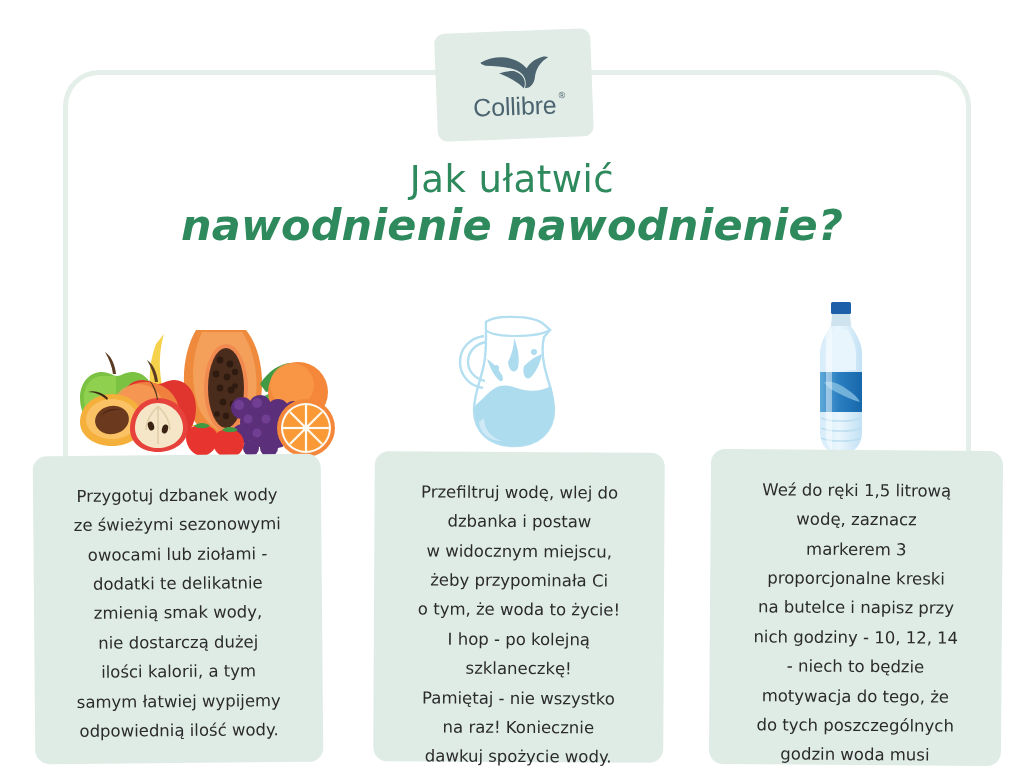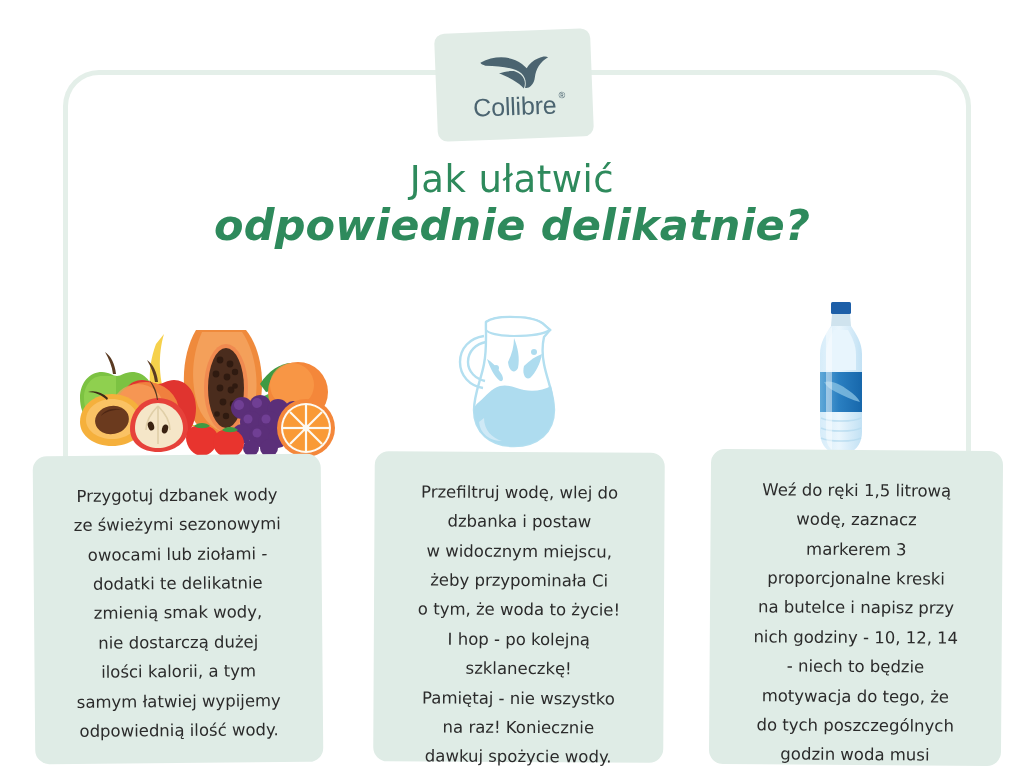--- a/index.html
+++ b/index.html
@@ -157,21 +157,21 @@
         <path fill="#4b6470" d="M62 35 C70 38 75 43 77 49 C79 55 78 60 76 64 C72 59 66 54 58 49 C50 44 42 40 36 38 C44 35 54 34 62 35 Z"></path>
       </svg>
       <div class="wordmark">
         <span>Collibre</span><span class="reg">®</span>
       </div>
     </div>
   </div>
 
   <div class="headline">
     <span class="l1">Jak ułatwić</span>
-    <span class="l2">odpowiednie delikatnie?</span>
+    <span class="l2">nawodnienie nawodnienie?</span>
   </div>
 
   <svg class="illus" id="illus-fruit" viewBox="0 0 290 128" aria-hidden="true">
 
     <path fill="#f6d14b" d="M118 4 C112 24 112 52 122 72 C128 84 138 92 150 96 C140 98 126 94 116 84 C102 70 100 40 110 14 Z"></path>
     <path fill="#e8bf36" d="M122 72 C128 84 138 92 150 96 C142 96 132 92 124 84 Z"></path>
 
     <path fill="#ef8a3c" d="M150 0 C138 20 134 52 142 78 C148 96 162 108 180 110 C198 108 210 94 214 74 C220 44 212 14 200 0 Z"></path>
     <path fill="#f4a05a" d="M156 2 C146 24 144 52 152 76 C158 92 170 102 184 104 C196 102 205 90 209 72 C214 44 206 16 196 2 Z"></path>
 

